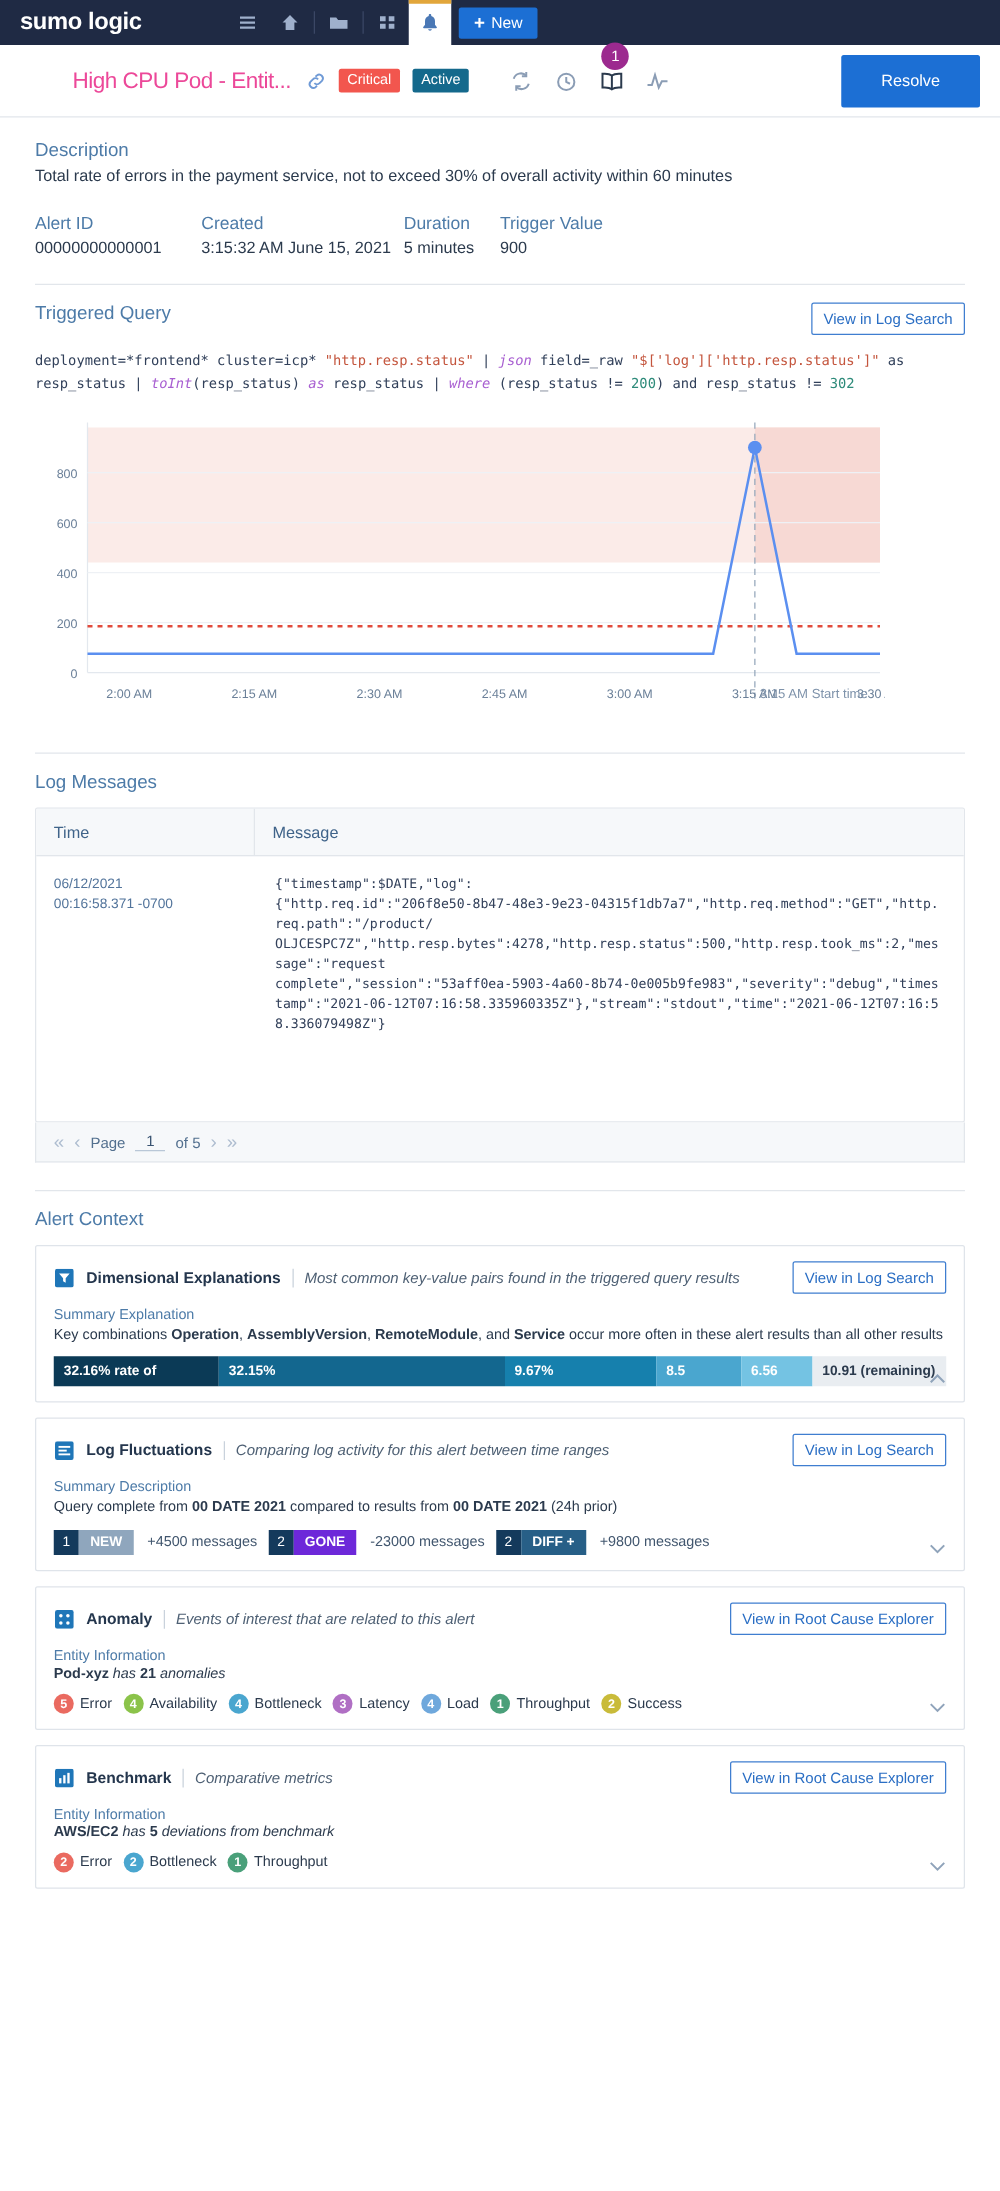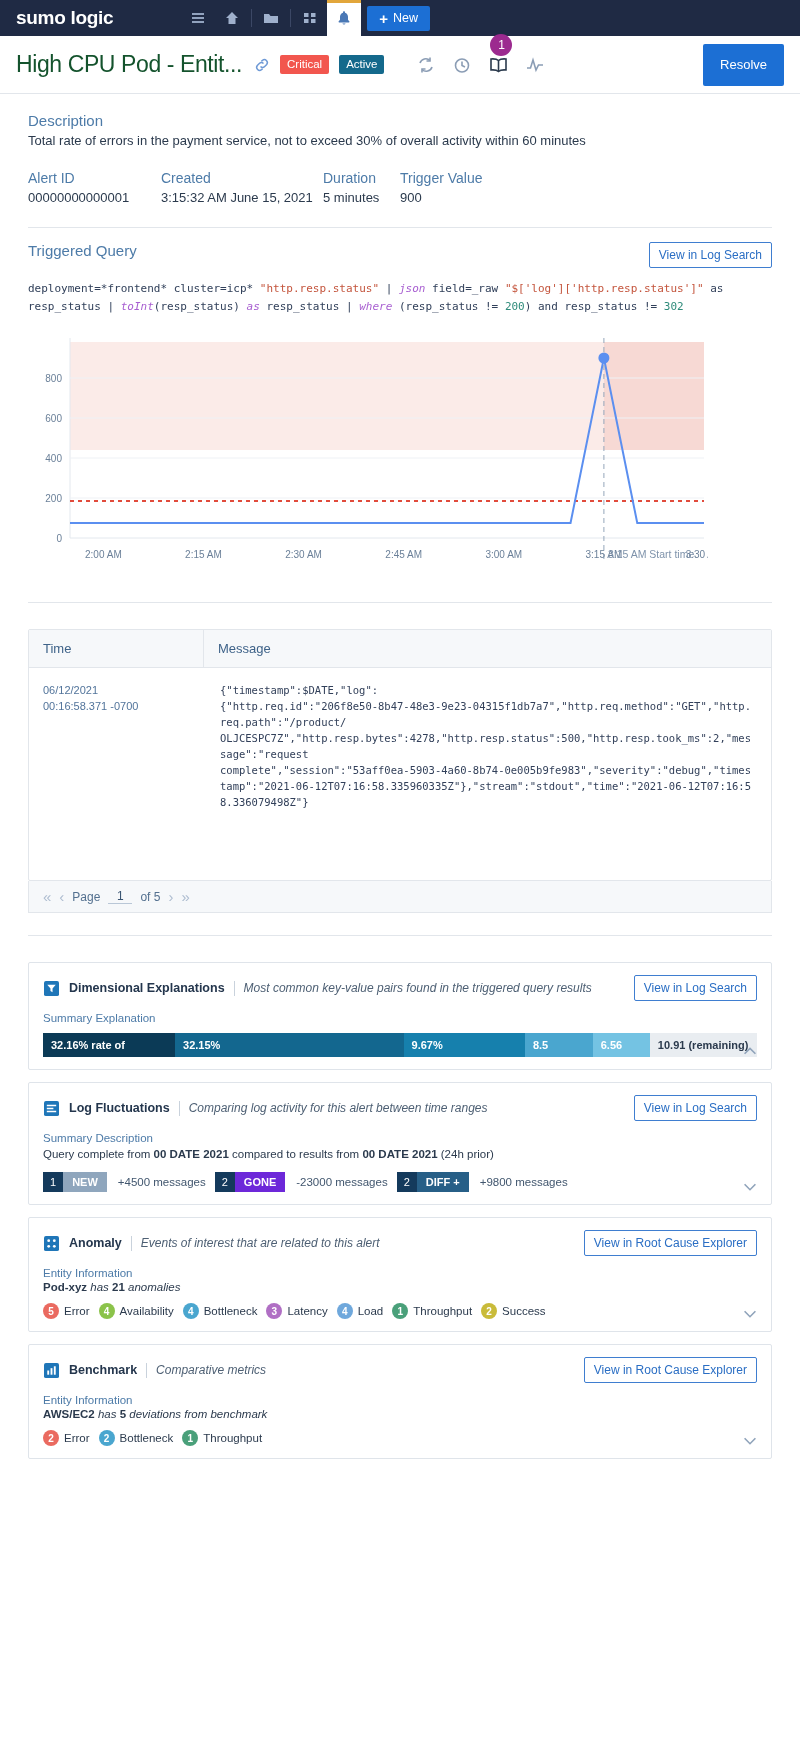--- a/index.html
+++ b/index.html
@@ -37,40 +37,41 @@
     cursor:pointer;
   }
   .newbtn .plus { font-size: 15px; line-height: 1; font-weight: bold; }
 
   
   .alert-header {
     height: 58px; display: flex; align-items: center; padding: 0 16px; gap: 10px;
     border-bottom: 1px solid #e2e6eb; background:#fff; position: relative;
   }
   .alert-title {
-    font-size: 23px; font-weight: 400; color: #14532d; letter-spacing: -0.4px;
+    font-size: 18px; font-weight: 400; color: #ec4899; letter-spacing: -0.4px;
     white-space: nowrap;
+    margin-left: 42px;
   }
   .link-icon { color: #6f9ad6; display:flex; align-items:center; margin-left:2px;}
   .badge {
     font-size: 11.5px; color: #fff; padding: 2px 7px; border-radius: 2px; line-height: 15px;
   }
   .badge.critical { background: #f2564e; }
   .badge.active { background: #14698c; }
   .hdr-icons { display: flex; align-items: center; gap: 16px; margin-left: 22px; position:relative;}
   .hdr-icon { color: #8b9db5; display:flex; align-items:center; cursor:pointer; position:relative;}
   .hdr-icon.accent { color:#2b3a4d; }
   .count-bubble {
     position: absolute; width: 22px; height: 22px; border-radius: 50%; background: #9c2a8f;
     color: #fff; font-size: 12px; display: flex; align-items: center; justify-content: center;
     top: -22px; left: 2px;
   }
   .resolve {
     margin-left: auto; background: #1c6fd4; color: #fff; border: none; border-radius: 2px;
-    height: 42px; padding: 0 17px; font-size: 13px; cursor: pointer;
+    height: 42px; padding: 0 32px; font-size: 13px; cursor: pointer;
   }
 
   
   .section { padding: 0 28px; }
   .sec-title { color: #4d7ba8; font-size: 15px; margin-bottom: 4px; }
   .desc-text { font-size: 13px; color: #2b3a4d; }
 
   .meta-row { display: flex; margin-top: 22px; }
   .meta-col { margin-right: 0; }
   .meta-label { color: #4d7ba8; font-size: 14px; margin-bottom: 4px; }
@@ -316,20 +317,21 @@
           <text x="475.7894736842105" y="228" text-anchor="middle" font-size="10" fill="#6b8099" font-family="&quot;Liberation Sans&quot;, sans-serif">3:00 AM</text>
           <text x="575.8947368421052" y="228" text-anchor="middle" font-size="10" fill="#6b8099" font-family="&quot;Liberation Sans&quot;, sans-serif">3:15 AM</text>
           <text x="676" y="228" text-anchor="middle" font-size="10" fill="#6b8099" font-family="&quot;Liberation Sans&quot;, sans-serif">3:30 AM</text>
           <text x="579.8947368421052" y="228" font-size="10.5" fill="#7f93ab" font-family="&quot;Liberation Sans&quot;, sans-serif">3:15 AM Start time</text>
         </svg>
     </div>
     <div class="divider"></div>
   </div>
 
   <div class="section" style="padding-top:14px;">
+    <div class="sec-title">Log Messages</div>
     <div class="table-card">
       <div class="t-head">
         <div class="th-time">Time</div>
         <div>Message</div>
       </div>
       <div class="t-body">
         <div class="td-time" style="white-space:pre-line;">06/12/2021
 00:16:58.371 -0700</div>
         <div class="td-msg">{"timestamp":$DATE,"log":
 {"http.req.id":"206f8e50-8b47-48e3-9e23-04315f1db7a7","http.req.method":"GET","http.req.path":"/product/
@@ -343,35 +345,37 @@
       <span>Page</span>
       <input class="pg-input" value="1" style="">
       <span>of 5</span>
       <span class="pg-ic">›</span>
       <span class="pg-ic">»</span>
     </div>
     <div class="divider"></div>
   </div>
 
   <div class="section" style="padding-top:14px;">
+    <div class="sec-title">Alert Context</div>
     <div id="ctx-cards">
         <div class="ctx-card">
           <div class="ctx-top">
             <span class="ctx-icon">
               <svg width="15" height="15" viewBox="0 0 16 16">
                 <rect width="16" height="16" rx="2" fill="#1f76b8"></rect>
                 <path d="M3.5 4h9l-3.4 4v4L6.9 10.6V8z" fill="#fff"></path>
               </svg>
             </span>
             <span class="ctx-name">Dimensional Explanations</span>
             <span class="ctx-pipe"></span>
             <span class="ctx-sub">Most common key-value pairs found in the triggered query results</span>
             <button class="outline-btn ctx-btn">View in Log Search</button>
           </div>
           <div class="ctx-label">Summary Explanation</div>
+          <div class="ctx-text"><span>Key combinations </span><b>Operation</b><span>, </span><b>AssemblyVersion</b><span>, </span><b>RemoteModule</b><span>, and </span><b>Service</b><span> occur more often in these alert results than all other results</span></div>
           <div class="dim-bar">
             <div class="dim-seg" style="width: 18.5%; background: rgb(11, 58, 86);">32.16% rate of</div>
             <div class="dim-seg" style="width: 32%; background: rgb(19, 103, 143);">32.15%</div>
             <div class="dim-seg" style="width: 17%; background: rgb(22, 128, 173);">9.67%</div>
             <div class="dim-seg" style="width: 9.5%; background: rgb(74, 166, 207);">8.5</div>
             <div class="dim-seg" style="width: 8%; background: rgb(116, 195, 227);">6.56</div>
             <div class="dim-seg rem" style="width: 15%; background: rgb(233, 237, 241);">10.91 (remaining)</div>
           </div>
           <span class="chev"><svg viewBox="0 0 20 20" fill="none" stroke="currentColor" stroke-width="1.8">
               <polyline points="4,12 10,6 16,12"></polyline>

